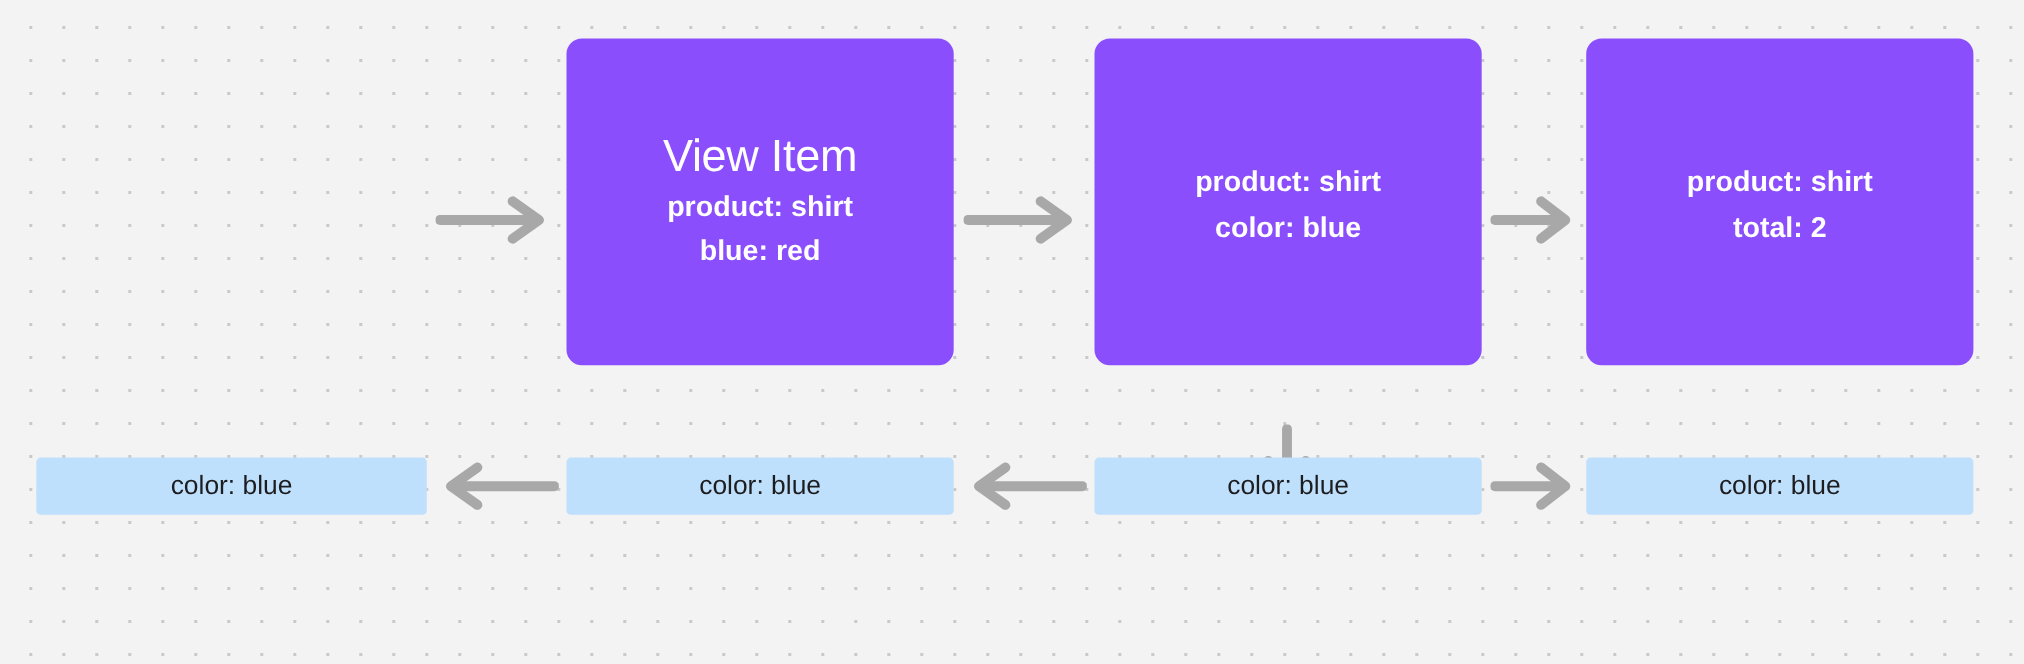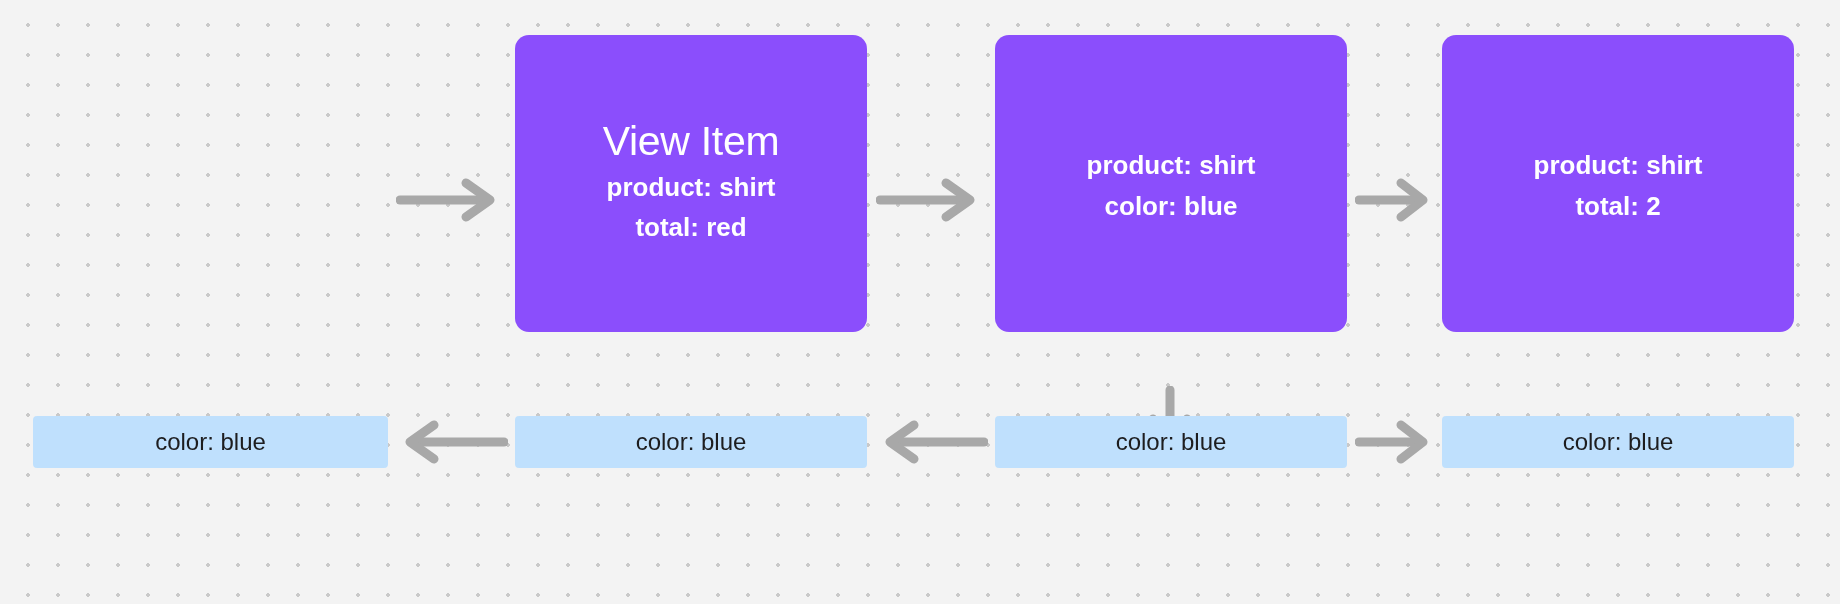--- a/index.html
+++ b/index.html
@@ -87,21 +87,21 @@
 </head>
 <body>
 
 <div id="canvas">
 
 
   <div class="event-node" style="left:515px; width:352px;">
     <div class="event-title">View Item</div>
     <div class="props">
       <div class="event-prop">product: shirt</div>
-      <div class="event-prop">total: red</div>
+      <div class="event-prop">blue: red</div>
     </div>
   </div>
 
   <div class="event-node" style="left:995px; width:352px;">
     <div class="props">
       <div class="event-prop">product: shirt</div>
       <div class="event-prop">color: blue</div>
     </div>
   </div>
 

